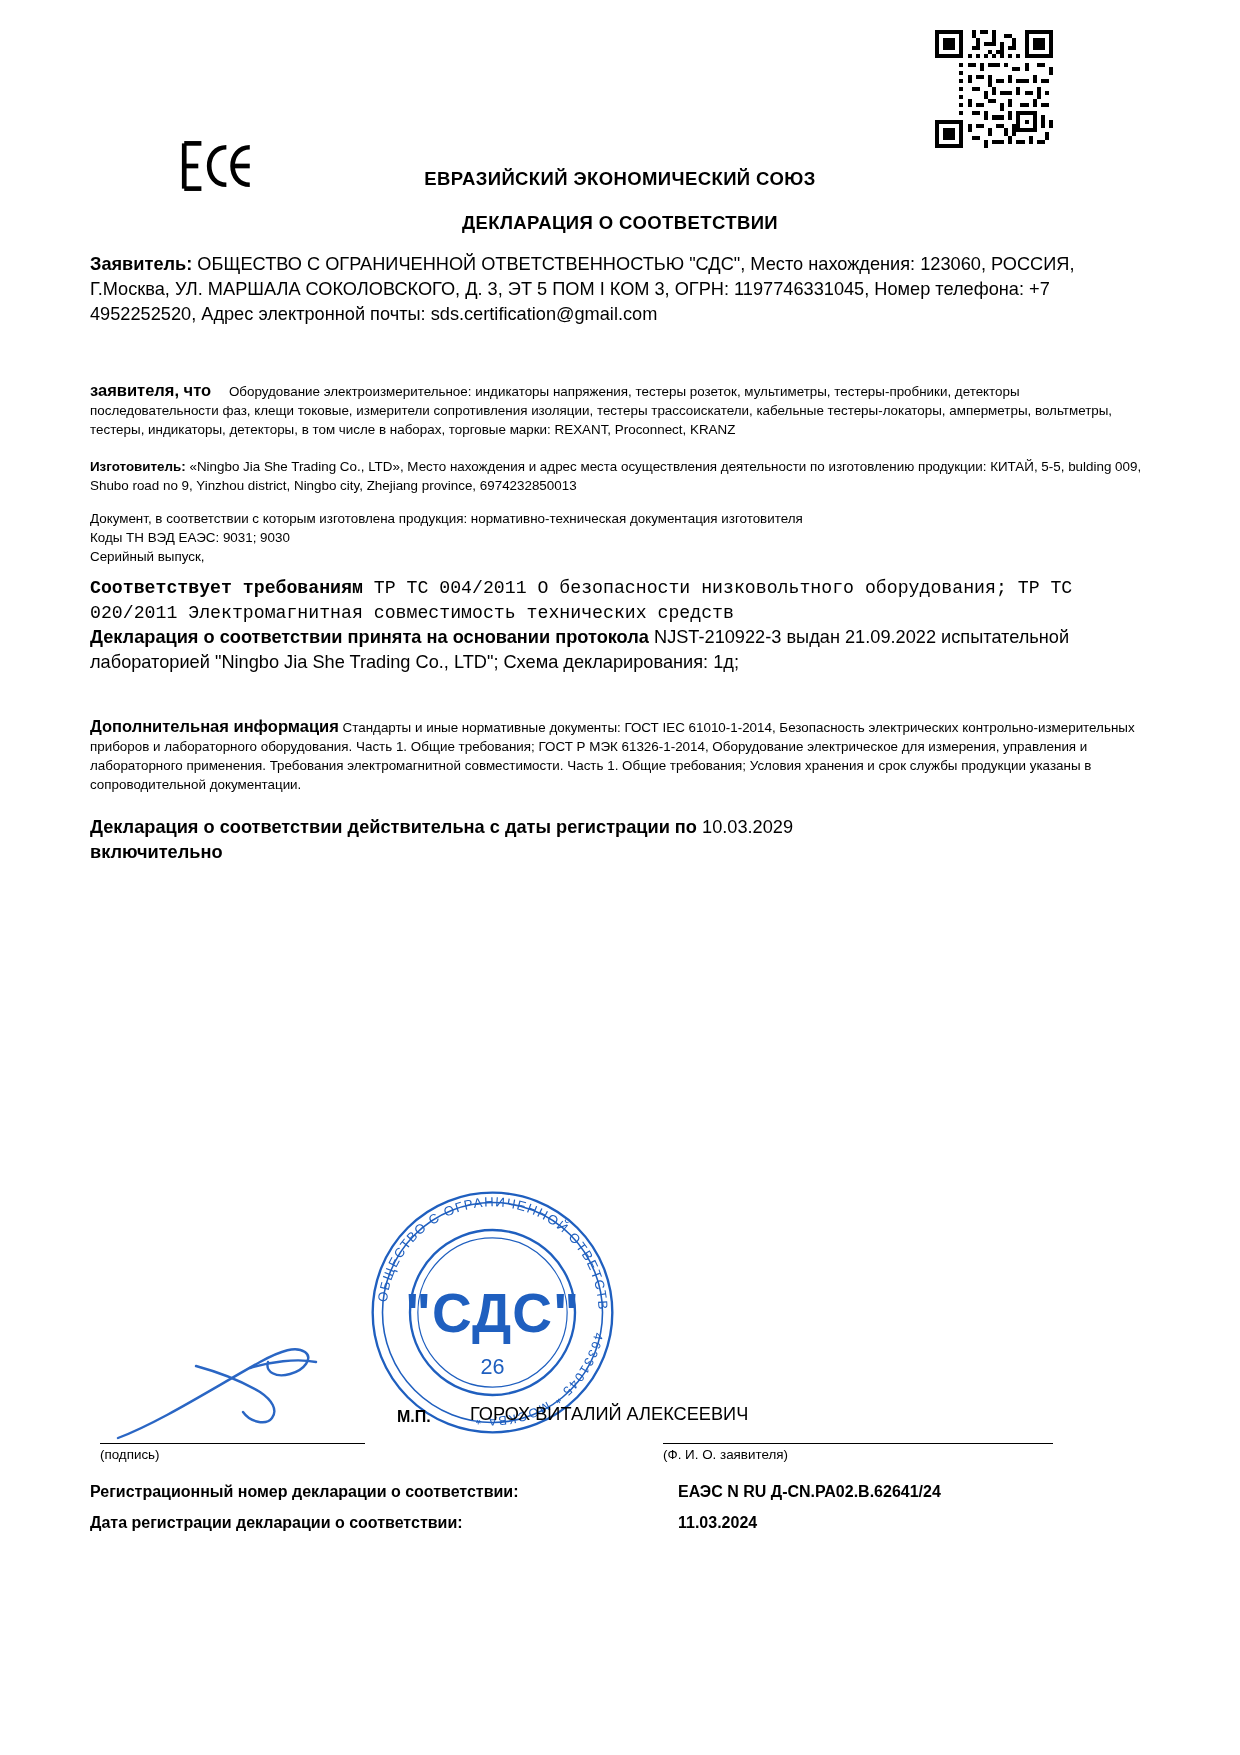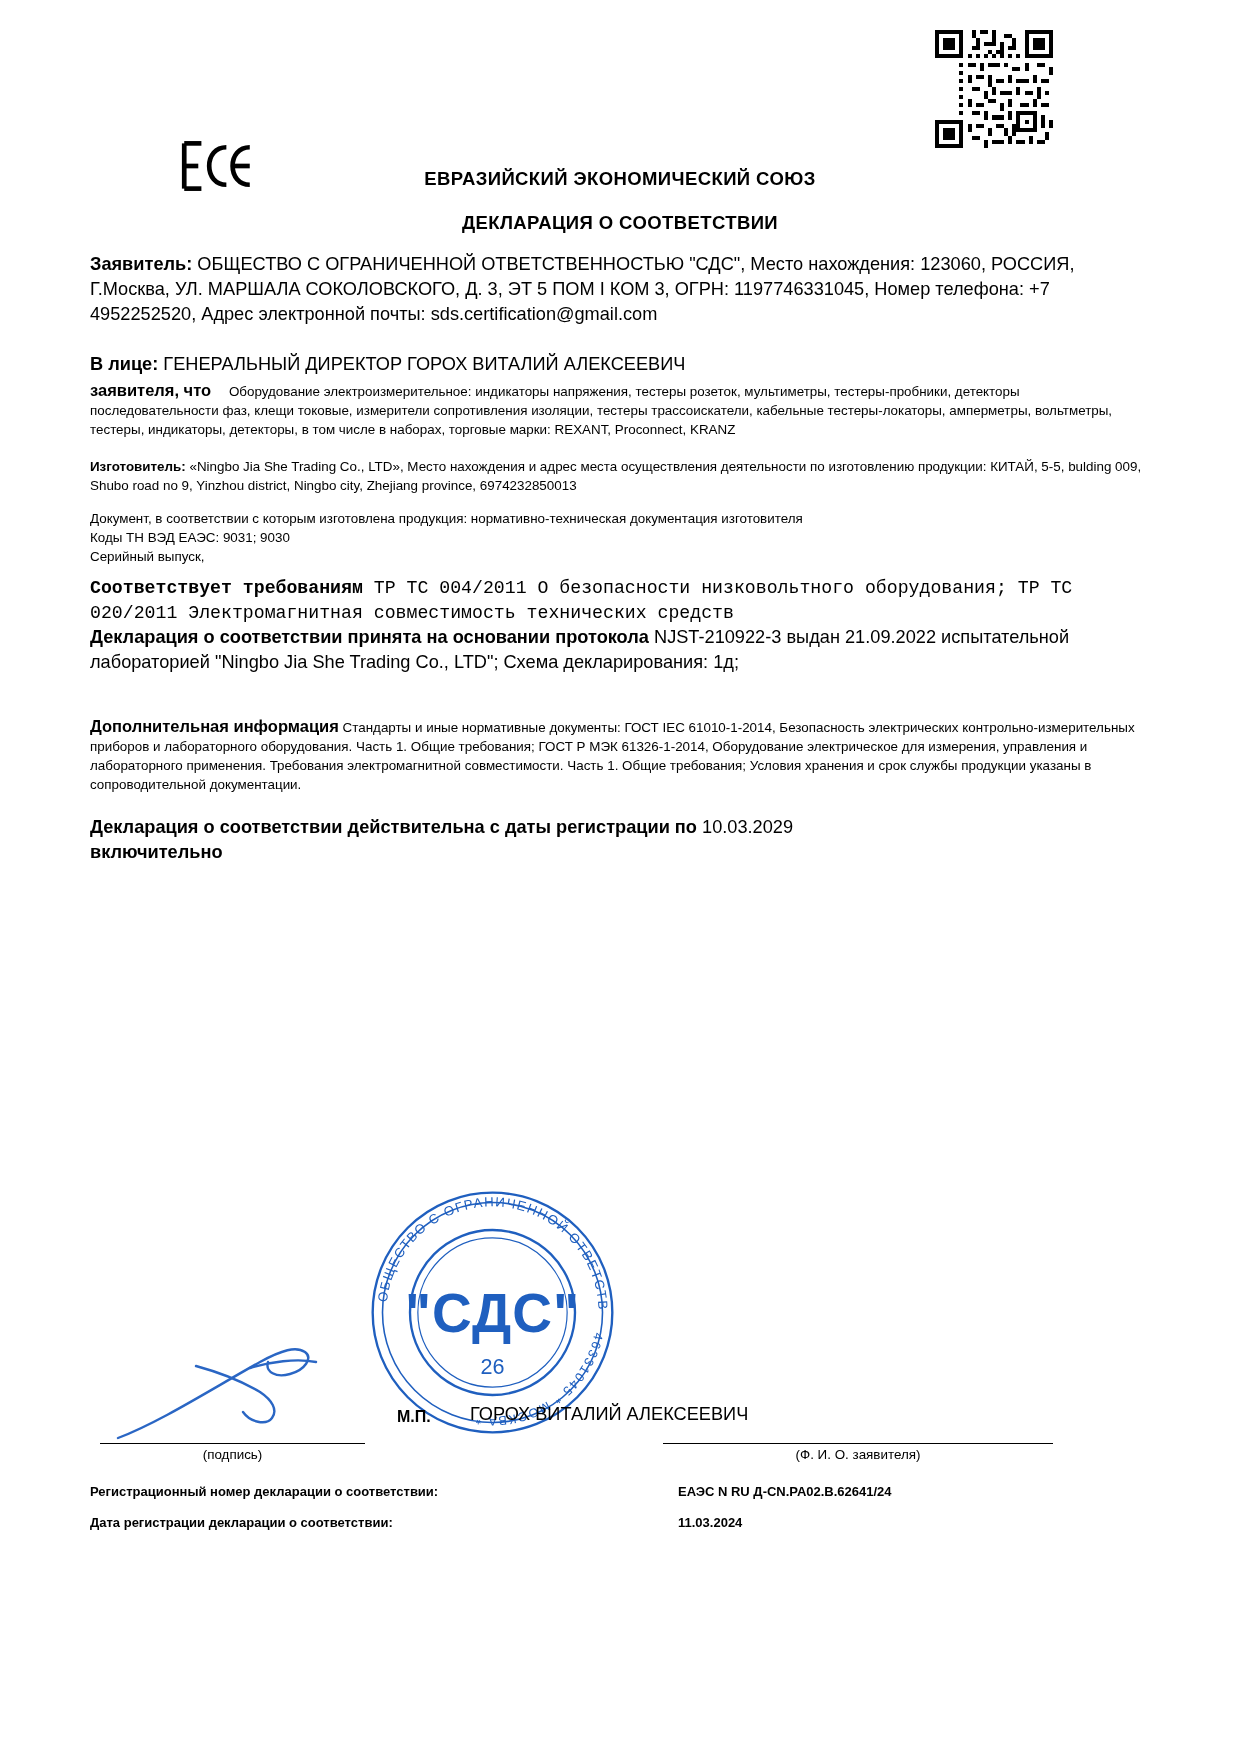--- a/index.html
+++ b/index.html
@@ -72,28 +72,28 @@
     font-size:18.2px;
   }
 
   .rule {
     position:absolute; height:1px; background:#000;
   }
   .rule.left { left:100px; top:1443px; width:265px; }
   .rule.right { left:663px; top:1443px; width:390px; }
 
   .cap {
-    position:absolute; font-size:13.4px; text-align:center;
+    position:absolute; font-size:13.4px; text-align:left;
   }
   .cap.left { left:100px; top:1447px; width:265px; }
   .cap.right { left:663px; top:1447px; width:390px; }
 
   .footer-row {
     position:absolute; left:90px; width:1060px;
-    font-size:13px; line-height:26px;
+    font-size:16px; line-height:26px;
   }
   .footer-row .lbl { font-weight:bold; }
   .footer-row .val { position:absolute; left:588px; top:0; font-weight:bold; }
   #reg-number { top:1479px; }
   #reg-date { top:1510px; }
 </style>
 </head>
 <body>
 
 <div class="page">
@@ -226,23 +226,20 @@
 
   <div class="header">
     <div class="line1">ЕВРАЗИЙСКИЙ ЭКОНОМИЧЕСКИЙ СОЮЗ</div>
     <div class="line2">ДЕКЛАРАЦИЯ О СООТВЕТСТВИИ</div>
   </div>
 
   <div class="body-block big" id="applicant">
     <b>Заявитель:</b><span> ОБЩЕСТВО С ОГРАНИЧЕННОЙ ОТВЕТСТВЕННОСТЬЮ "СДС", Место нахождения: 123060, РОССИЯ,  Г.Москва, УЛ. МАРШАЛА СОКОЛОВСКОГО, Д. 3, ЭТ 5 ПОМ I КОМ 3, ОГРН: 1197746331045, Номер телефона: +7 4952252520, Адрес электронной почты: sds.certification@gmail.com</span>
   </div>
 
-  <div class="body-block big" id="inface">
-    <b>В лице:</b><span> ГЕНЕРАЛЬНЫЙ ДИРЕКТОР ГОРОХ ВИТАЛИЙ АЛЕКСЕЕВИЧ</span>
-  </div>
 
   <div class="body-block small" id="declares">
     <div>
       <b style="font-size:16.5px;">заявителя, что</b>
       <span style="display:inline-block;width:14px;"></span><span>Оборудование электроизмерительное: индикаторы напряжения, тестеры розеток, мультиметры, тестеры-пробники, детекторы последовательности фаз, клещи токовые, измерители сопротивления изоляции, тестеры трассоискатели, кабельные тестеры-локаторы, амперметры, вольтметры,  тестеры, индикаторы, детекторы, в том числе в наборах, торговые марки: REXANT, Proconnect, KRANZ</span>
     </div>
     <div style="margin-top:18px;">
       <b>Изготовитель:</b><span> «Ningbo Jia She Trading Co., LTD», Место нахождения и адрес места осуществления деятельности по изготовлению продукции: КИТАЙ, 5-5, bulding 009, Shubo road no 9, Yinzhou district, Ningbo city, Zhejiang province, 6974232850013</span>
     </div>
     <div style="margin-top:14px;">Документ, в соответствии с которым изготовлена продукция: нормативно-техническая документация изготовителя</div>

